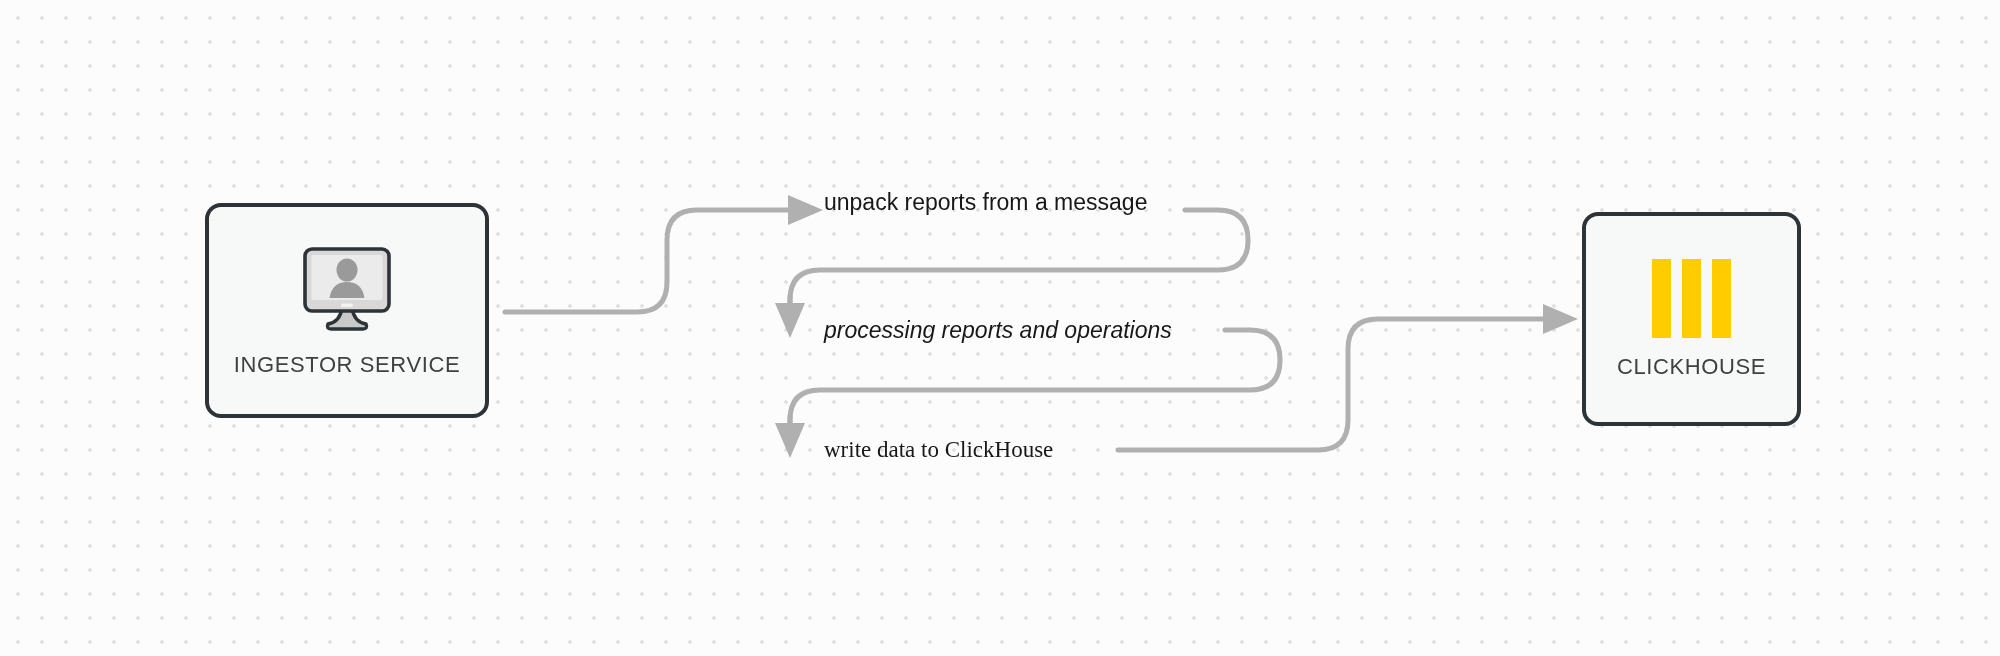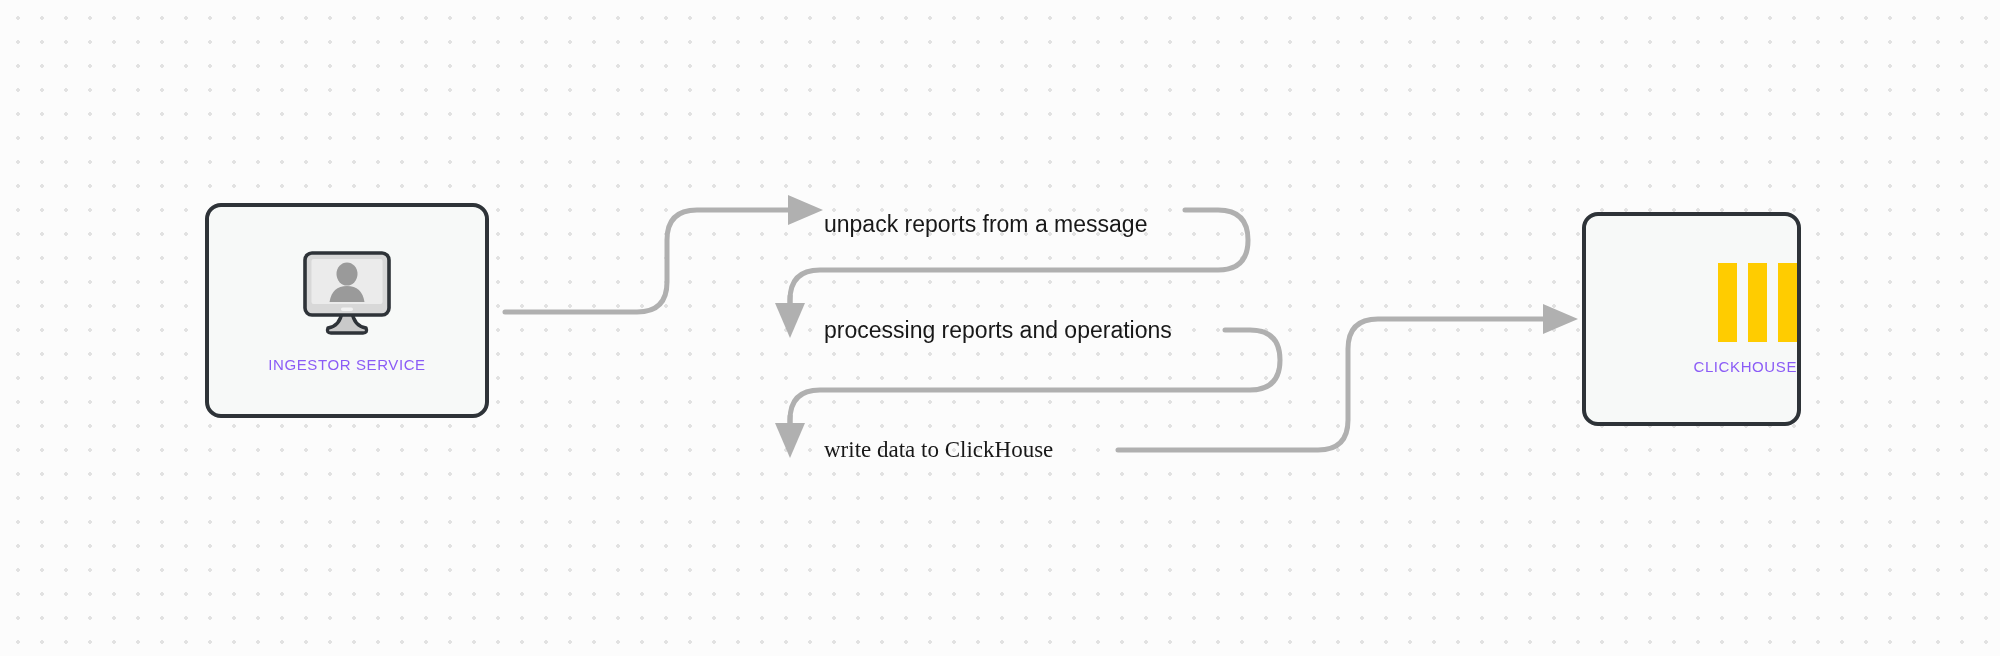--- a/index.html
+++ b/index.html
@@ -40,26 +40,25 @@
     left: 205px;
     top: 203px;
     width: 284px;
     height: 215px;
   }
   #node-clickhouse {
     left: 1582px;
     top: 212px;
     width: 219px;
     height: 214px;
-    align-items: flex-end;
   }
   .node-label {
-    font-size: 15px;
+    font-size: 22px;
     letter-spacing: 0.6px;
-    color: #8b5cf6;
+    color: #404040;
     text-align: center;
     white-space: nowrap;
   }
   #ingestor-icon {
     margin-bottom: 14px;
   }
   #clickhouse-icon {
     margin-bottom: 16px;
     display: flex;
     align-items: flex-end;
@@ -72,22 +71,22 @@
   }
   .edge-label {
     position: absolute;
     font-size: 23px;
     color: #181818;
     white-space: nowrap;
     transform: translateY(-50%);
     background: transparent;
     padding: 0 6px;
   }
-  #edge-label-1 { left: 818px; top: 224px; }
-  #edge-label-2 { left: 818px; top: 330px; }
+  #edge-label-1 { left: 818px; top: 202px; }
+  #edge-label-2 { left: 818px; top: 330px; font-style: italic; }
   #edge-label-3 { left: 818px; top: 450px; font-family: Liberation Serif, serif; }
 </style>
 </head>
 <body>
 
 <div id="canvas">
 
   <svg id="wires" viewBox="0 0 2000 656" xmlns="http://www.w3.org/2000/svg">
     <defs>
       <marker id="arrow" markerWidth="9" markerHeight="9" refX="1.0" refY="3.0" orient="auto" markerUnits="strokeWidth">

